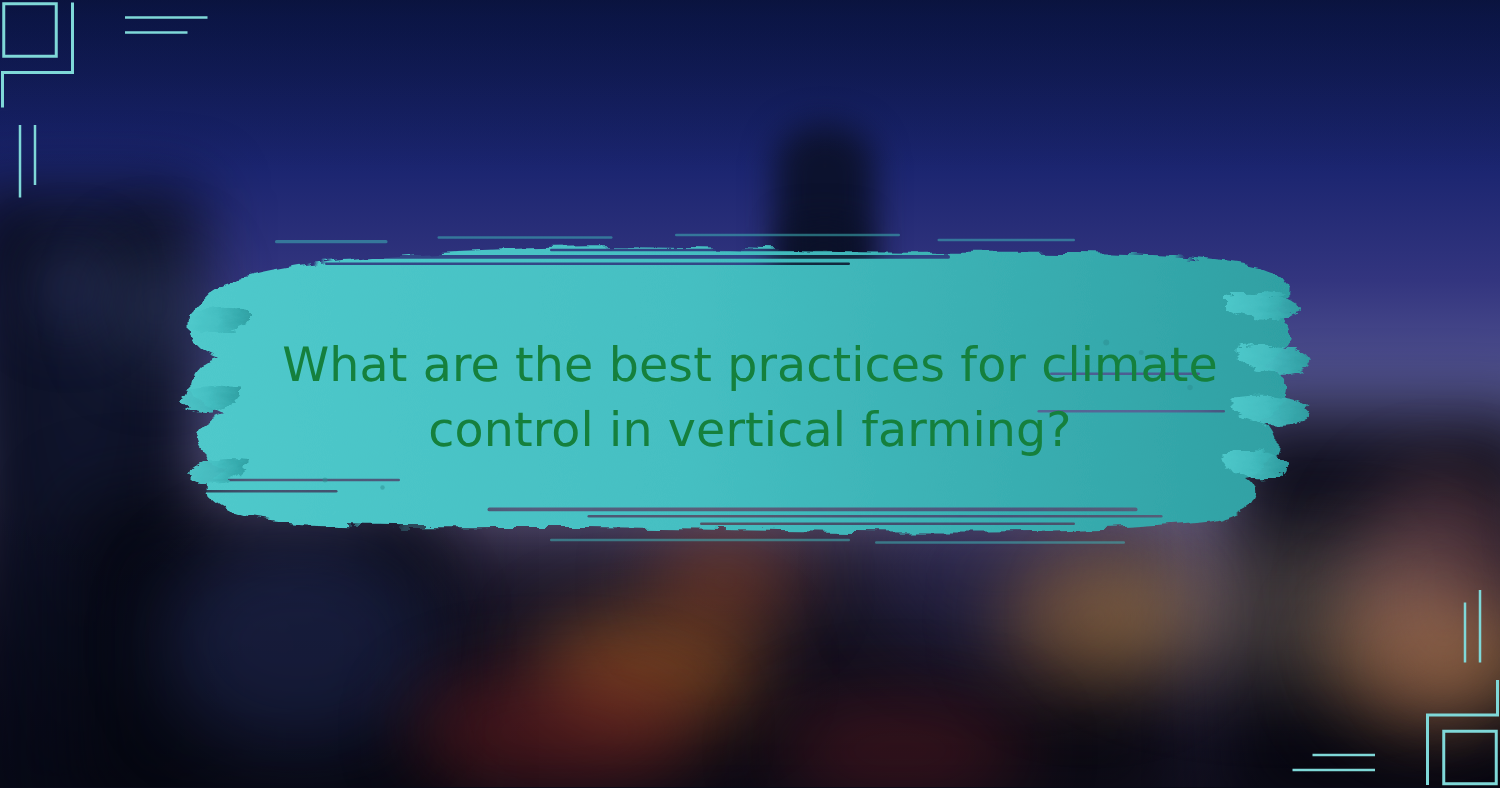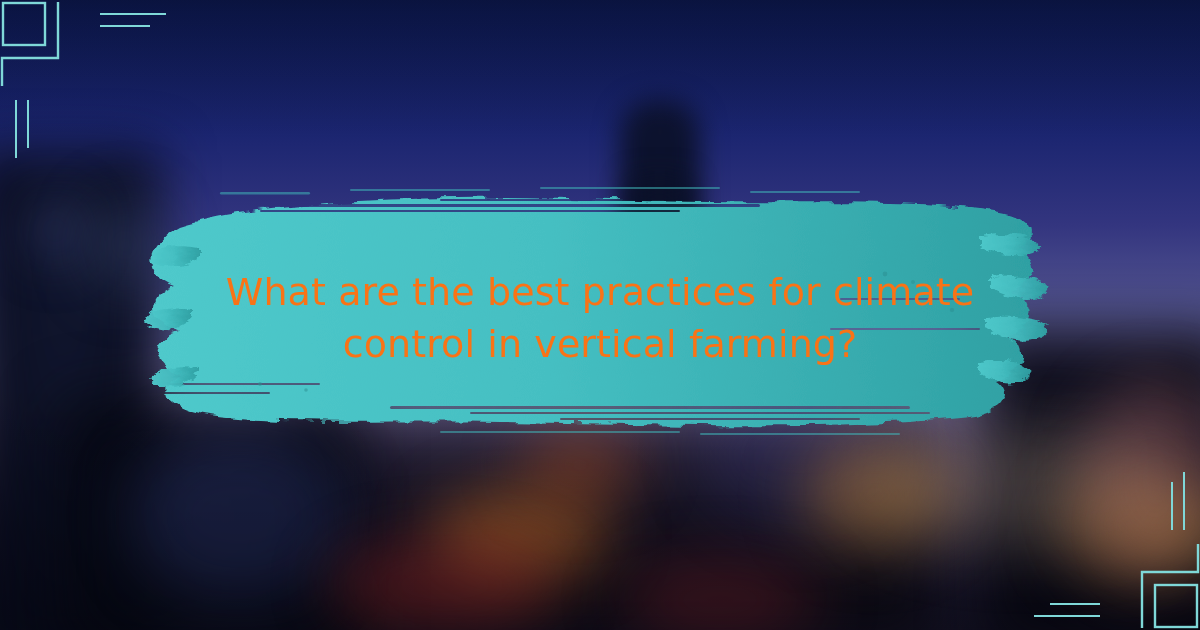--- a/index.html
+++ b/index.html
@@ -145,21 +145,21 @@
   }
   .headline {
     position: absolute;
     left: 0;
     right: 0;
     top: 88px;
     margin: 0;
     padding: 0 58px;
     box-sizing: border-box;
     text-align: center;
-    color: #f97316;
+    color: #15803d;
     font-family: "DejaVu Sans", sans-serif;
     font-size: 38px;
     font-weight: 400;
     line-height: 52px;
     letter-spacing: .1px;
     text-rendering: optimizeLegibility;
   }
 </style>
 </head>
 <body>

